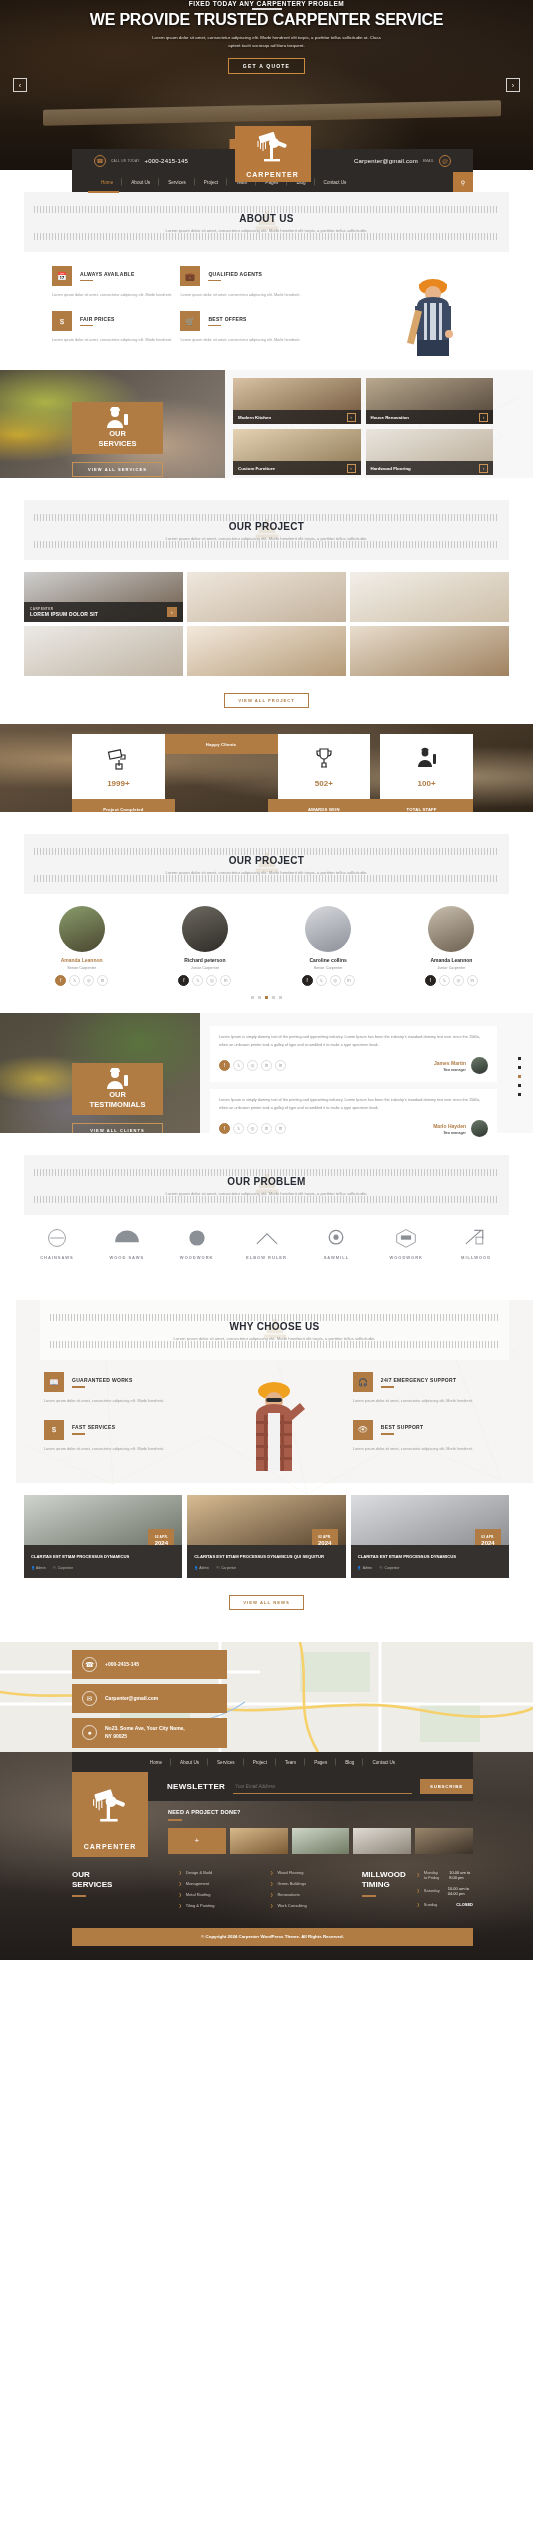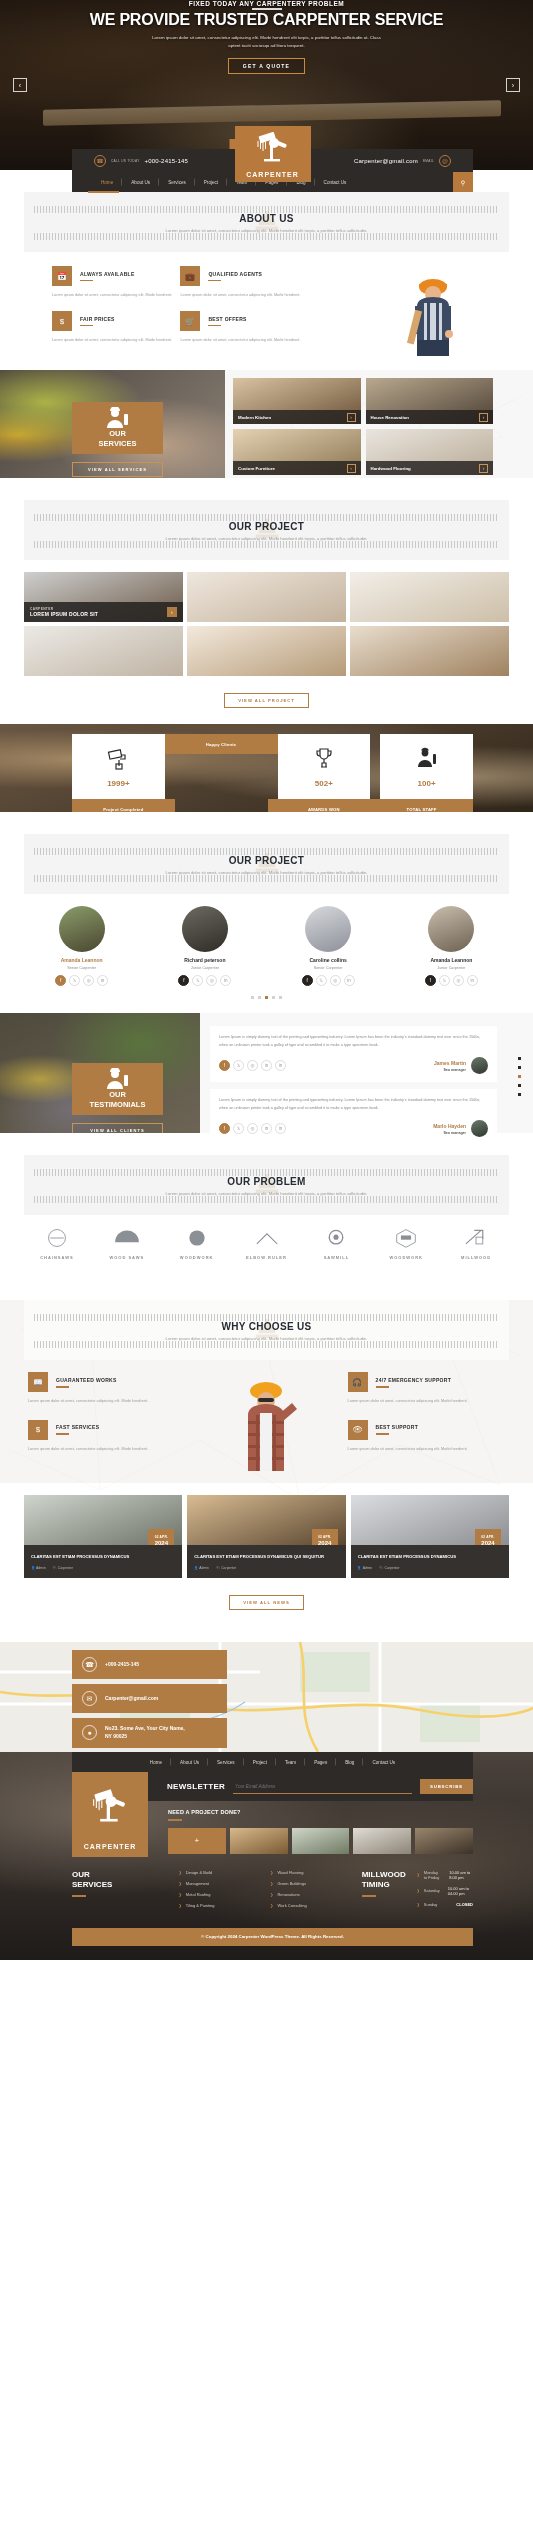--- a/index.html
+++ b/index.html
@@ -308,21 +308,21 @@
   .testi-dots { position:absolute; right:12px; top:44px; display:flex; flex-direction:column; gap:6px; }
   .tdot { width:3px;height:3px;background:#2a2725; }
   .tdot.on { background:#b07c44; }
 
   
   .partners { display:flex; gap:4px; padding:12px 24px 18px; align-items:center; }
   .partner { flex:1; text-align:center; color:#8b8f96; }
   .p-name { font-size:4px; letter-spacing:1px; margin-top:2px; font-weight:bold; }
 
   
-  .whywrap { background:#f6f5f3; position:relative; padding-bottom:16px; }
+  .whywrap { background:#f6f5f3; position:relative; padding-bottom:16px;margin-left:16px; }
   .why-dots { position:absolute; inset:0; opacity:.5; }
   .why { display:flex; padding:12px 28px 0; position:relative; }
   .why-col { width:33%; }
   .why-col.mid { width:34%; position:relative; height:95px; }
   .why-man { position:absolute; left:50%; transform:translateX(-50%); bottom:-6px; width:76px; height:98px; }
   .why-feat { margin-bottom:14px; }
 
   
   .news-grid { display:flex; gap:5px; padding:12px 24px 0; }
   .news { flex:1; }

